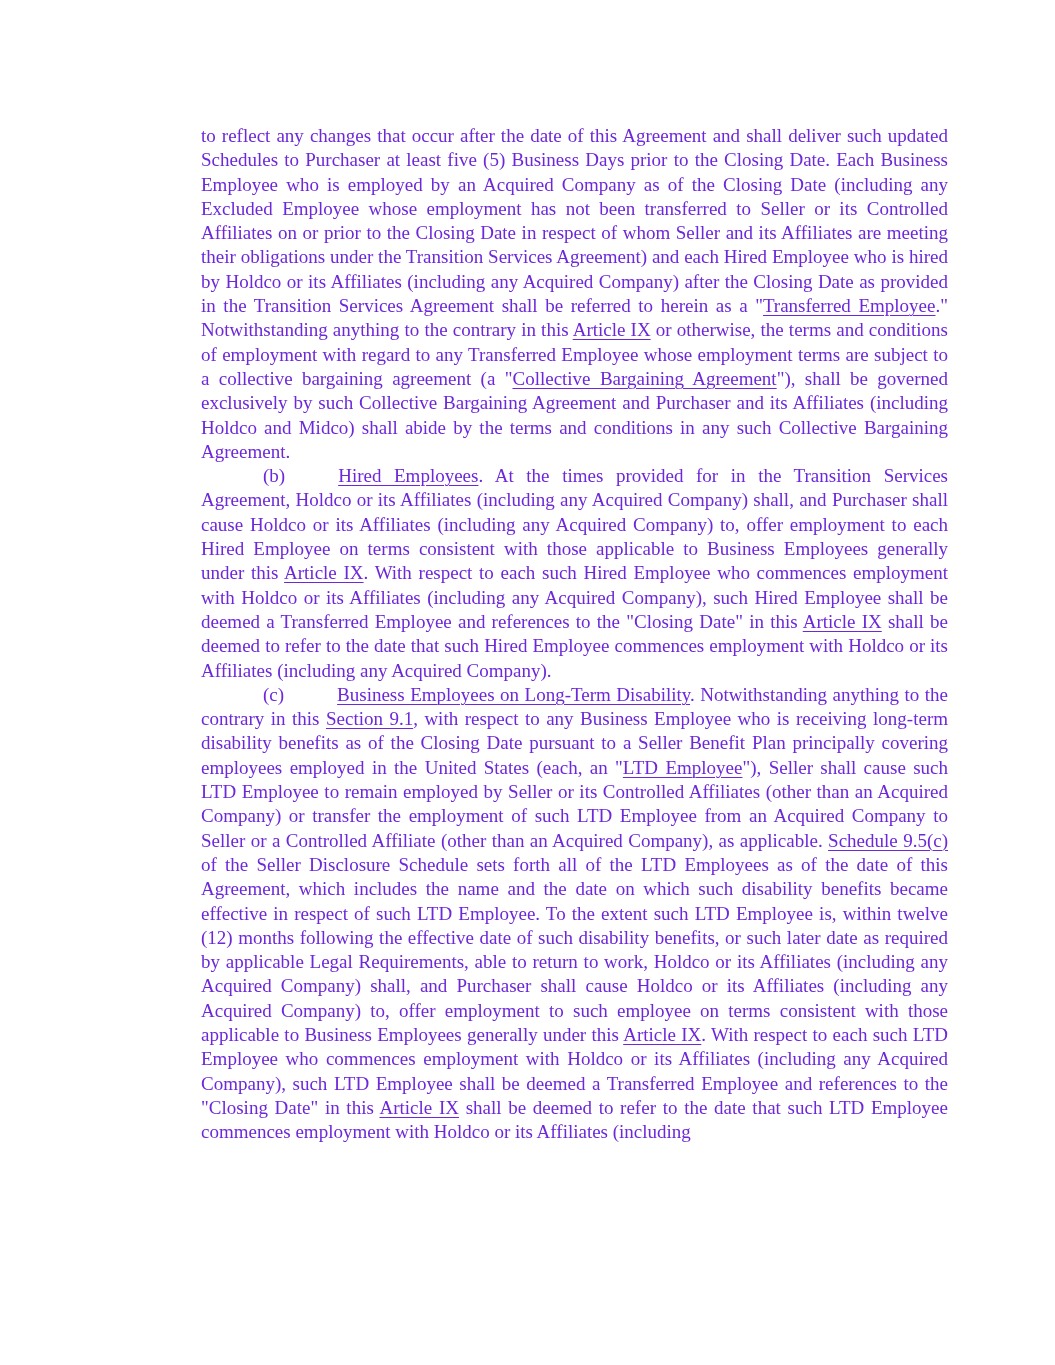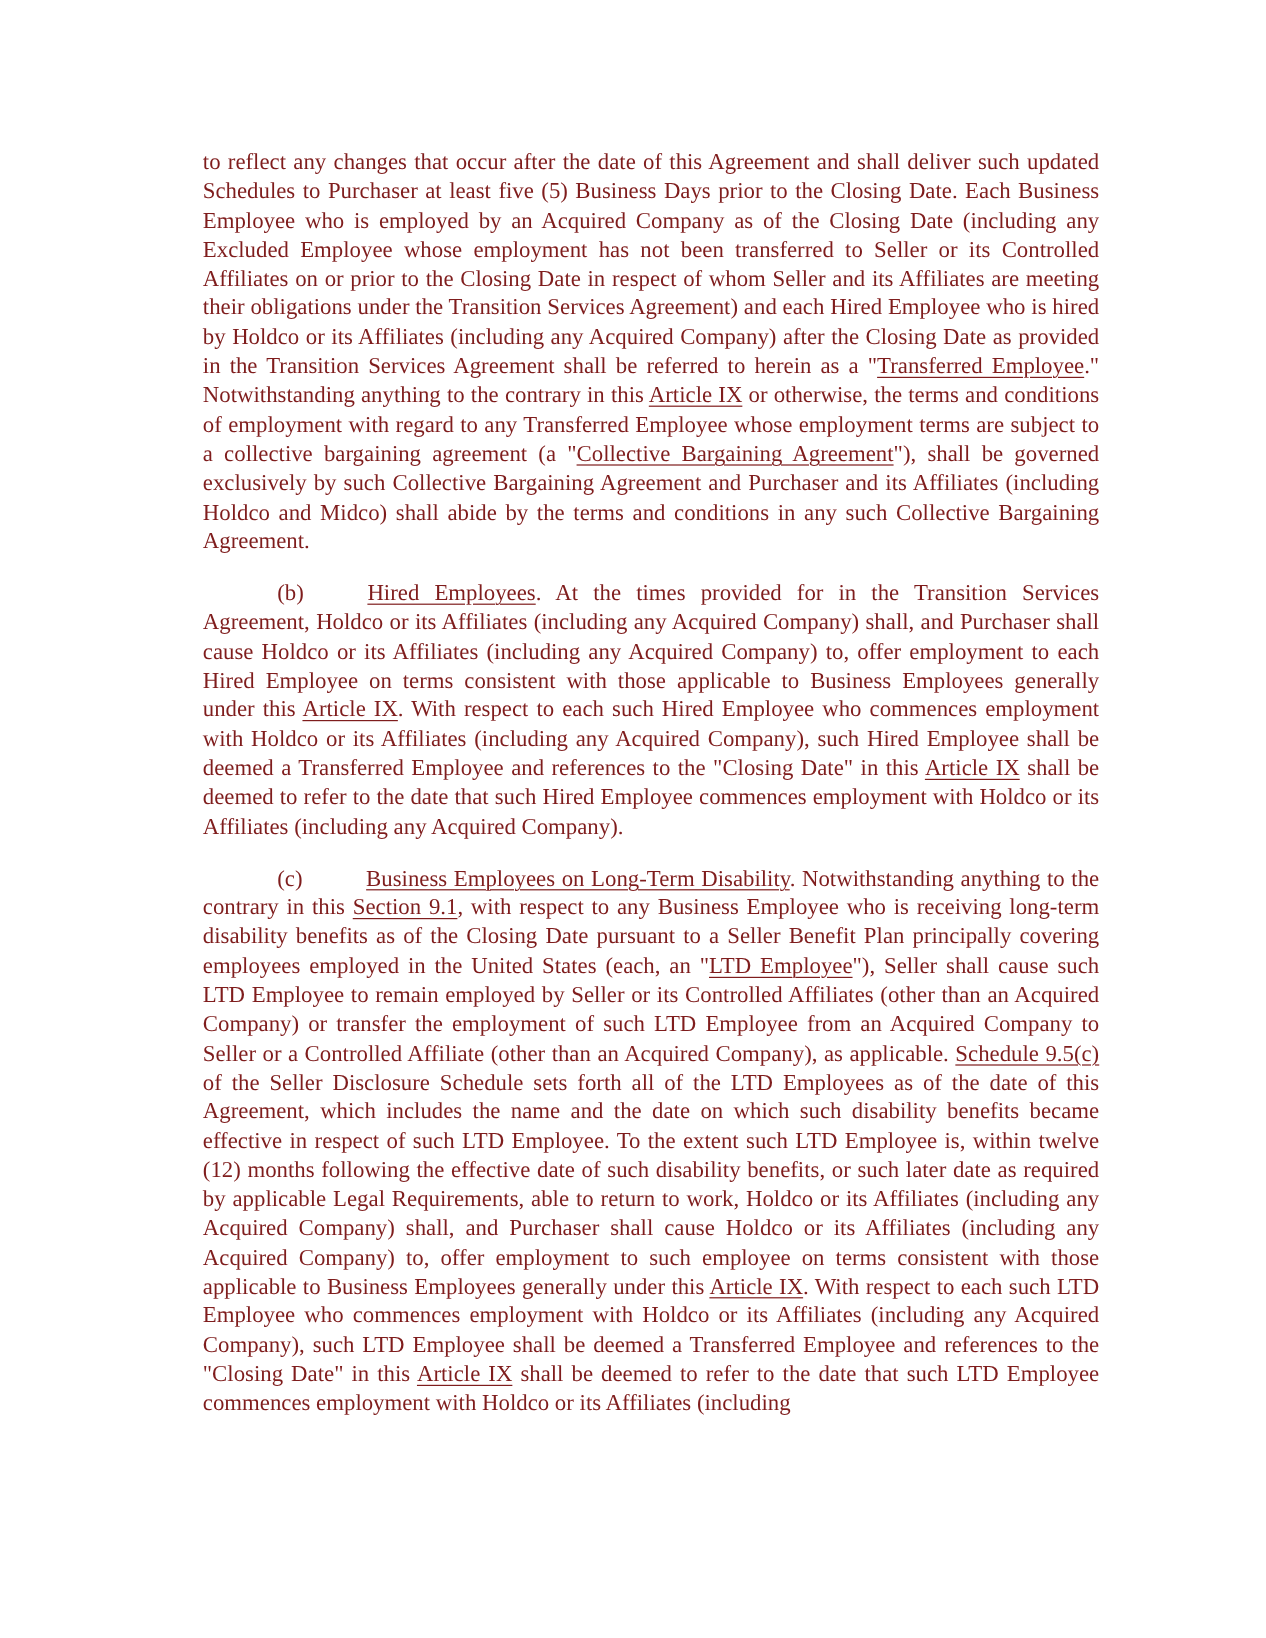--- a/index.html
+++ b/index.html
@@ -9,35 +9,34 @@
   }
   .page {
     position: relative;
     width: 1055px;
     height: 1365px;
     background: #ffffff;
     overflow: hidden;
   }
   .doc {
     position: absolute;
-    left: 169px;
+    left: 201px;
     top: 124px;
     width: 747px;
-    color: #7f1d1d;
+    color: #6d28d9;
     font-family: "Liberation Serif", "DejaVu Serif", serif;
     font-size: 19px;
     line-height: 24.3px;
     text-align: justify;
   }
   p.para {
     margin: 0;
     padding: 0;
   }
   p.para + p.para {
-    margin-top: 19px;
   }
   p.para.indented {
     text-indent: 62px;
   }
   span.tab {
     display: inline-block;
     width: 53px;
   }
   span.underline {
     text-decoration: underline;

